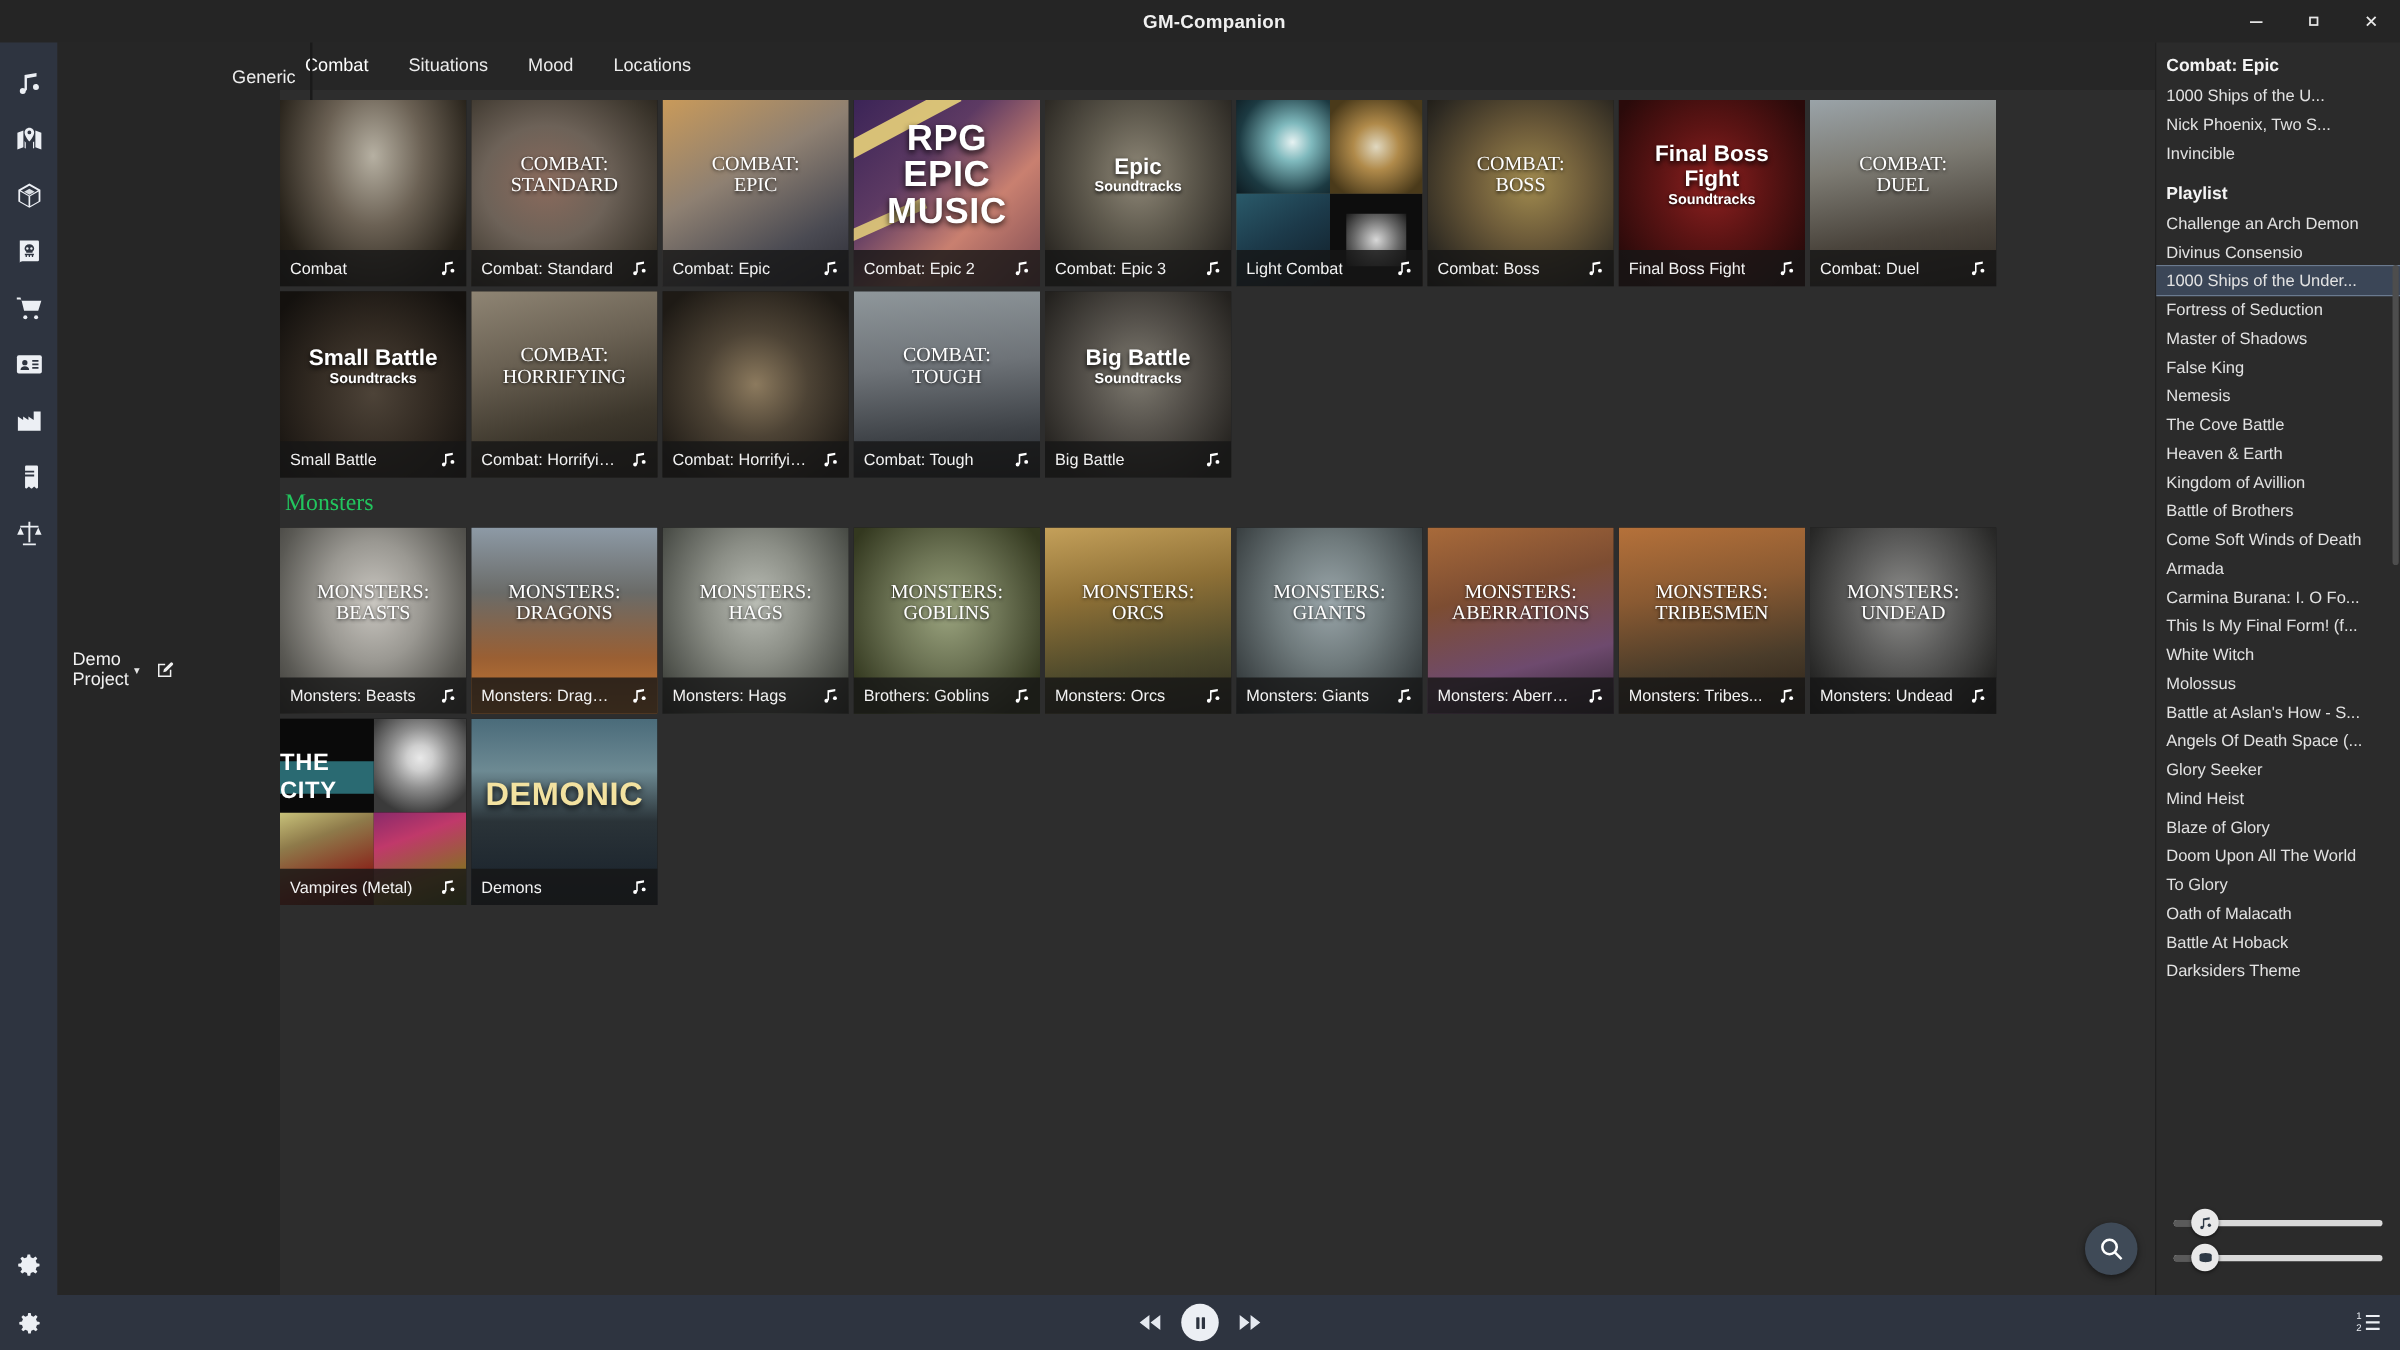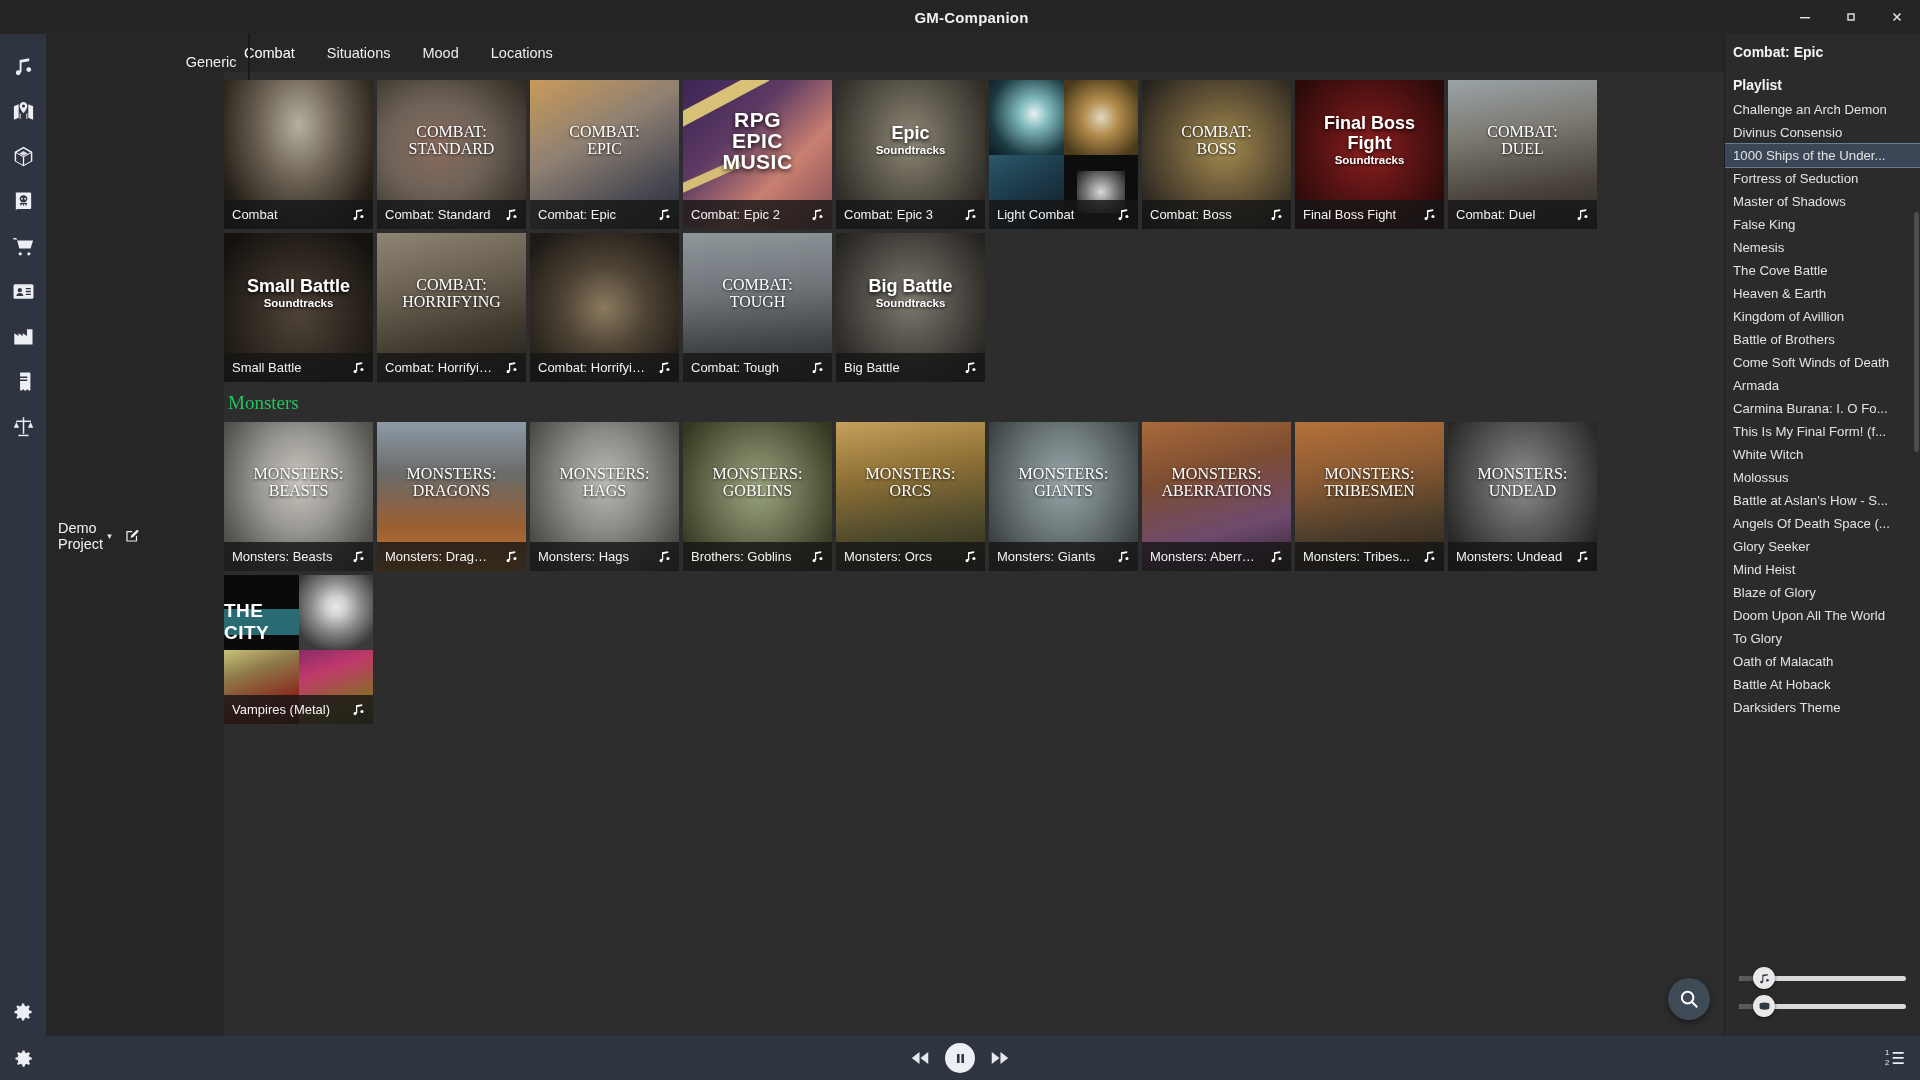--- a/index.html
+++ b/index.html
@@ -142,21 +142,21 @@
   .ov-bold {
     font-family: "Liberation Sans", sans-serif; font-weight: bold; color: #fff;
     font-size: 18px; line-height: 1.08; text-shadow: 0 2px 4px rgba(0,0,0,.9);
   }
   .ov-sub {
     font-family: "Liberation Sans", sans-serif; font-weight: bold; color: #fff;
     font-size: 11.5px; text-shadow: 0 1px 3px rgba(0,0,0,.9); margin-top: 1px;
   }
   .ov-huge {
     font-family: "Liberation Sans", sans-serif; font-weight: bold; color: #fff;
-    font-size: 21px; line-height: 1.0; letter-spacing: .5px;
+    font-size: 29px; line-height: 1.0; letter-spacing: .5px;
     text-shadow: 0 2px 5px rgba(0,0,0,.9);
   }
   .ov-demonic {
     font-family: "Liberation Sans", sans-serif; font-weight: bold; color: #f3e2a0;
     font-size: 26px; letter-spacing: .5px; text-shadow: 0 2px 5px rgba(0,0,0,.9);
   }
 
   
   .t-combat   { background: radial-gradient(ellipse at 50% 30%, #b6b0a2 0%, #6b6154 38%, #262119 78%, #14110d 100%); }
   .t-standard { background: radial-gradient(ellipse at 40% 45%, #8a6a5c 0%, #6d6258 40%, #3b352c 80%, #221e18 100%); }
@@ -722,34 +722,52 @@
                   </div>
                 </div>
                 <div class="cap">
                   <div class="nm">Vampires (Metal)</div>
                   <div class="mus"><svg viewBox="0 0 24 24">
                       <path d="M9 18.5a2.5 2.5 0 1 1-2.5-2.5c.55 0 1.06.18 1.47.47V5.2l10-1.7v3l-8 1.36v9.14z"></path>
                       <path d="M20 15.2a2.5 2.5 0 1 1-2.5-2.5c.9 0 1.7.48 2.13 1.2z"></path>
                     </svg></div>
                 </div>
               </div>
+              <div class="card">
+                <div class="thumb t-demons"></div>
+                <div class="overlay">
+                  <div class="ov-demonic">DEMONIC</div>
+                </div>
+                <div class="cap">
+                  <div class="nm">Demons</div>
+                  <div class="mus"><svg viewBox="0 0 24 24">
+                      <path d="M9 18.5a2.5 2.5 0 1 1-2.5-2.5c.55 0 1.06.18 1.47.47V5.2l10-1.7v3l-8 1.36v9.14z"></path>
+                      <path d="M20 15.2a2.5 2.5 0 1 1-2.5-2.5c.9 0 1.7.48 2.13 1.2z"></path>
+                    </svg></div>
+                </div>
+              </div>
             </div>
           </div>
         <div class="fab">
           <svg viewBox="0 0 24 24">
               <circle cx="10.5" cy="10.5" r="6.3"></circle>
               <path d="M15.2 15.2 21 21"></path>
             </svg>
         </div>
       </div>
     </div>
 
     <div class="rightpane">
       <div class="rp-scroll">
         <div class="rp-head">Combat: Epic</div>
+        <div id="np-host">
+            <div class="rp-row">1000 Ships of the U...</div>
+            <div class="rp-row">Nick Phoenix, Two S...</div>
+            <div class="rp-row">Invincible</div>
+          </div>
         <div class="rp-head" style="padding-top:12px">Playlist</div>
         <div id="pl-host">
             <div class="rp-row">Challenge an Arch Demon</div>
             <div class="rp-row">Divinus Consensio</div>
             <div class="rp-row sel">1000 Ships of the Under...</div>
             <div class="rp-row">Fortress of Seduction</div>
             <div class="rp-row">Master of Shadows</div>
             <div class="rp-row">False King</div>
             <div class="rp-row">Nemesis</div>
             <div class="rp-row">The Cove Battle</div>

